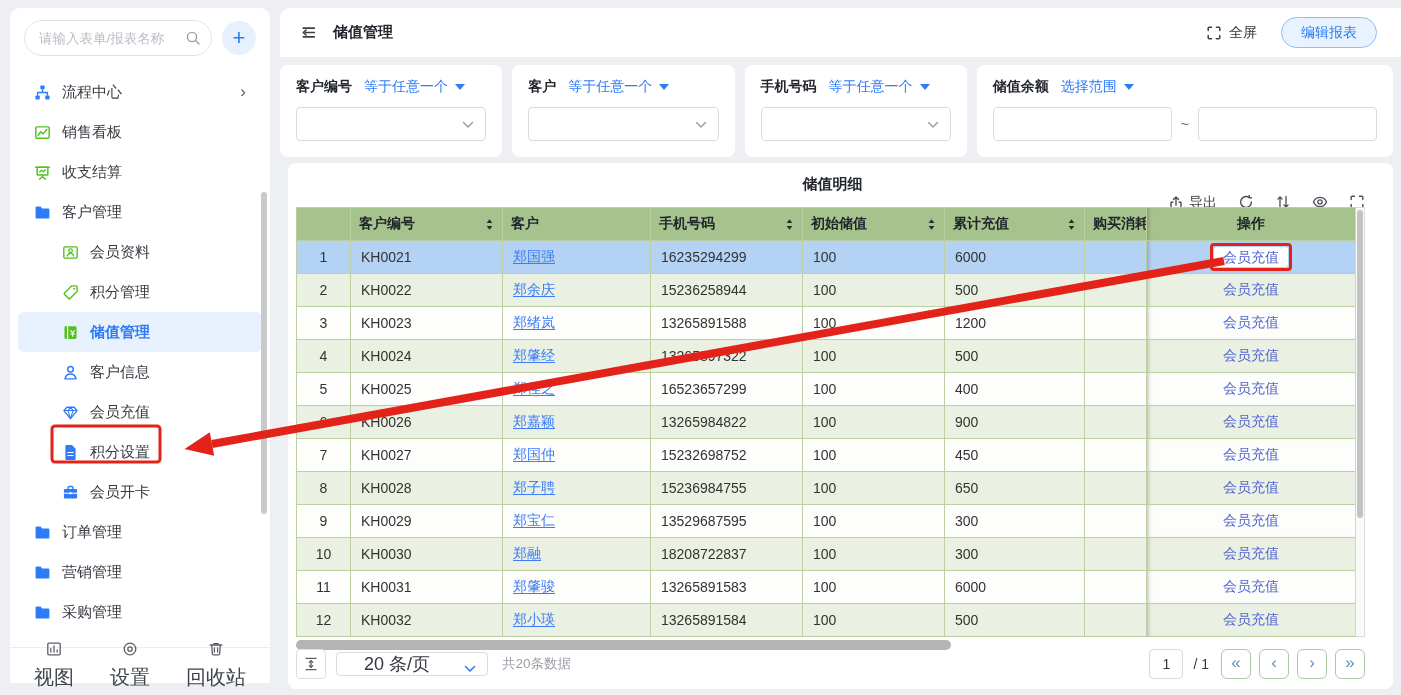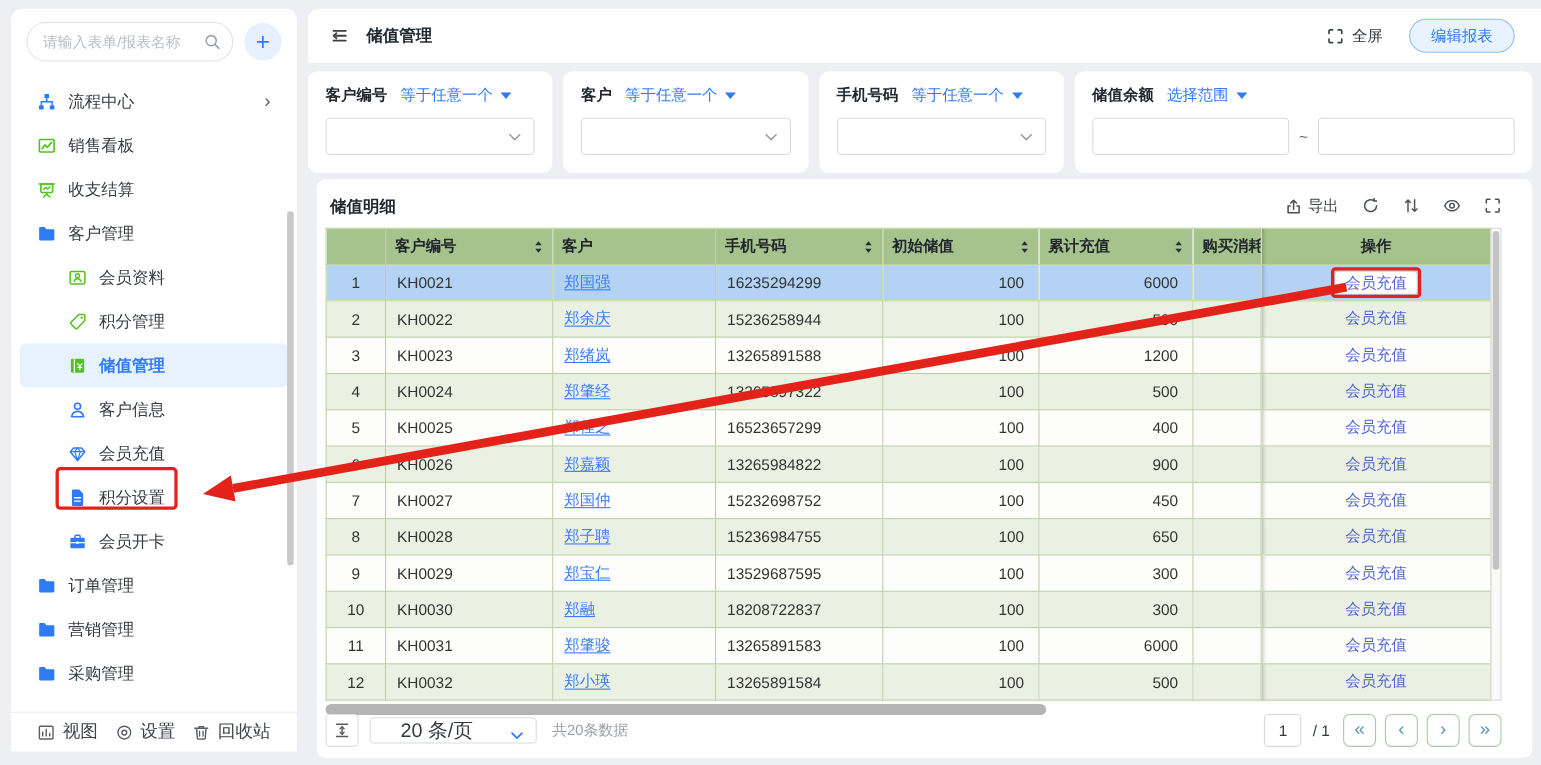--- a/index.html
+++ b/index.html
@@ -29,21 +29,21 @@
     font-size:22px; font-weight:400; display:flex; align-items:center; justify-content:center; border:none; cursor:pointer; line-height:1; }
   .menu { position:absolute; top:64px; left:0; right:0; bottom:36px; overflow:hidden; }
   .menu-item { height:40px; margin:0 8px; border-radius:6px; display:flex; align-items:center; gap:11px;
     font-size:15px; color:#363b42; cursor:pointer; padding-left:16px; }
   .menu-item.lvl1 { padding-left:44px; }
   .menu-item.selected { background:#e8f2fe; color:#2f7bf7; font-weight:700; }
   .menu-item .chev { margin-left:auto; padding-right:16px; color:#5c6066; font-size:17px; }
   .sidebar-scrollbar { position:absolute; right:3px; top:184px; width:6px; height:322px; border-radius:3px; background:#c9c9c9; }
   .sidebar-footer { position:absolute; left:0; right:0; bottom:0; height:36px; background:#fff; border-top:1px solid #ececec;
     display:flex; align-items:center; justify-content:space-between; padding:0 24px; }
-  .sf-item { display:flex; align-items:center; gap:7px; font-size:16px; color:#3f444a; cursor:pointer; }
+  .sf-item { display:flex; align-items:center; gap:7px; font-size:20px; color:#3f444a; cursor:pointer;flex-direction:column; }
 
   
   .topbar { position:absolute; left:280px; top:8px; right:0; height:49px; background:#fff; border-radius:10px 0 0 0;
     display:flex; align-items:center; padding:0 24px 0 20px; }
   .topbar .title { font-size:15px; font-weight:700; color:#24282e; margin-left:16px; }
   .topbar-right { margin-left:auto; display:flex; align-items:center; gap:24px; }
   .fullscreen-ctl { display:flex; align-items:center; gap:7px; font-size:14px; color:#33383e; cursor:pointer; }
   .edit-btn { height:31px; padding:0 19px; border-radius:16px; background:#e9f3ff; border:1px solid #8fbdf6;
     color:#2b7cf0; font-size:14px; cursor:pointer; font-family:inherit; }
 
@@ -57,36 +57,36 @@
     border-top:6px solid #2f7bf7; display:inline-block; margin-left:7px; }
   .filter-select { position:relative; height:34px; border:1px solid #d8dade; border-radius:4px; background:#fff; cursor:pointer; }
   .filter-select .icon { position:absolute; right:11px; top:13px; }
   .range-wrap { display:flex; align-items:center; gap:9px; }
   .range-input { flex:1; height:34px; border:1px solid #d8dade; border-radius:4px; background:#fff; outline:none; }
   .range-sep { color:#666; font-size:14px; }
 
   
   .panel { position:absolute; left:288px; top:163px; right:8px; bottom:6px; background:#fff; border-radius:8px;
     padding:12px 28px 0 8px; }
-  .panel-head { height:26px; margin-bottom:6px; display:flex; align-items:center; }
+  .panel-head { height:26px; margin-bottom:6px; display:flex; align-items:center;flex-direction:column; }
   .panel-title { font-size:15px; font-weight:700; color:#24282e; padding-left:4px; }
   .toolbar { margin-left:auto; display:flex; align-items:flex-start; gap:21px; }
   .tb-item { display:flex; align-items:center; gap:5px; font-size:14px; color:#3f444a; cursor:pointer; }
 
   .table-wrap { position:relative; width:1069px; }
   table.grid { border-collapse:collapse; table-layout:fixed; width:1059px; }
   .grid th, .grid td { border:1px solid #bcd0a2; font-size:14px; overflow:hidden; white-space:nowrap; }
   .grid th { background:#a7c38d; color:#20262b; font-weight:700; height:33px; padding:0 8px; text-align:left; }
   .grid td { height:33px; padding:0 10px; color:#333; background:#fdfdfb; }
   tr.even td { background:#eaf1e2; }
   tr.sel td { background:#b3d2f4; }
   .th-flex { display:flex; align-items:center; justify-content:space-between; }
   .sort-icon { margin-left:4px; }
   .c-idx { text-align:center; }
-  td.c-init, td.c-total { text-align:right; padding-right:13px;margin-top:12px; }
+  td.c-init, td.c-total { text-align:left; padding-right:13px;margin-top:12px; }
   th.c-action, td.c-action { text-align:center; border-left:1px solid #8d8d8d;
     box-shadow: inset 4px 0 4px -3px rgba(0,0,0,.28); }
   td.c-name a { color:#3b7cf7; text-decoration:underline; text-underline-offset:2px; cursor:pointer; }
   .action-link { color:#5165d1; cursor:pointer; text-decoration:none; }
   .red-frame { display:inline-flex; border:3px solid #e3231a; border-radius:4px; padding:1px; background:transparent; }
   .red-frame .chip { background:#fff; padding:2px 9px; border-radius:3px; line-height:16px; }
   .vscroll { position:absolute; right:0; top:0; bottom:0; width:10px; background:#fafaf8; border:1px solid #dcdcdc; border-left:1px solid #d3d3d3; }
   .vscroll-thumb { position:absolute; left:1px; top:2px; width:6px; height:308px; border-radius:3px; background:#c3c3c3; }
   .hscroll-thumb { margin-top:3px; width:655px; height:10px; border-radius:5px; background:#b4b4b4; }
 

